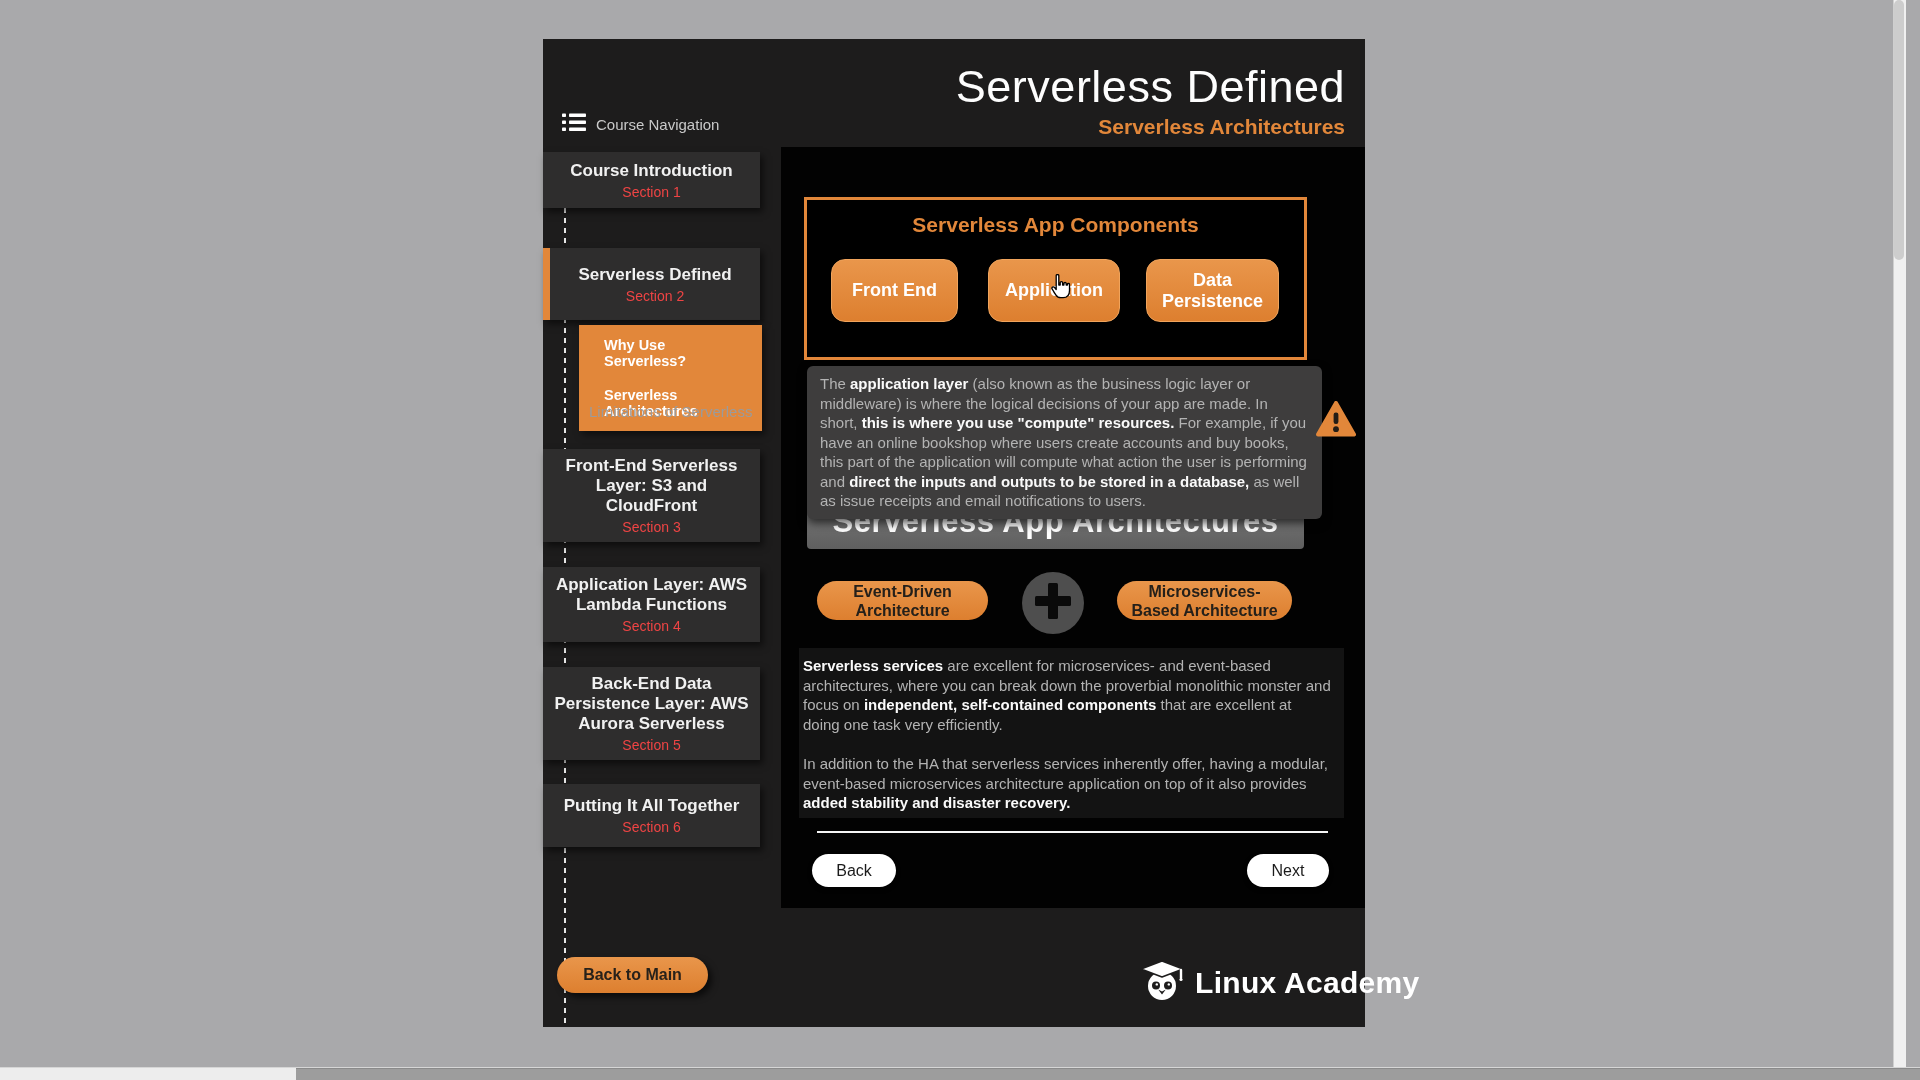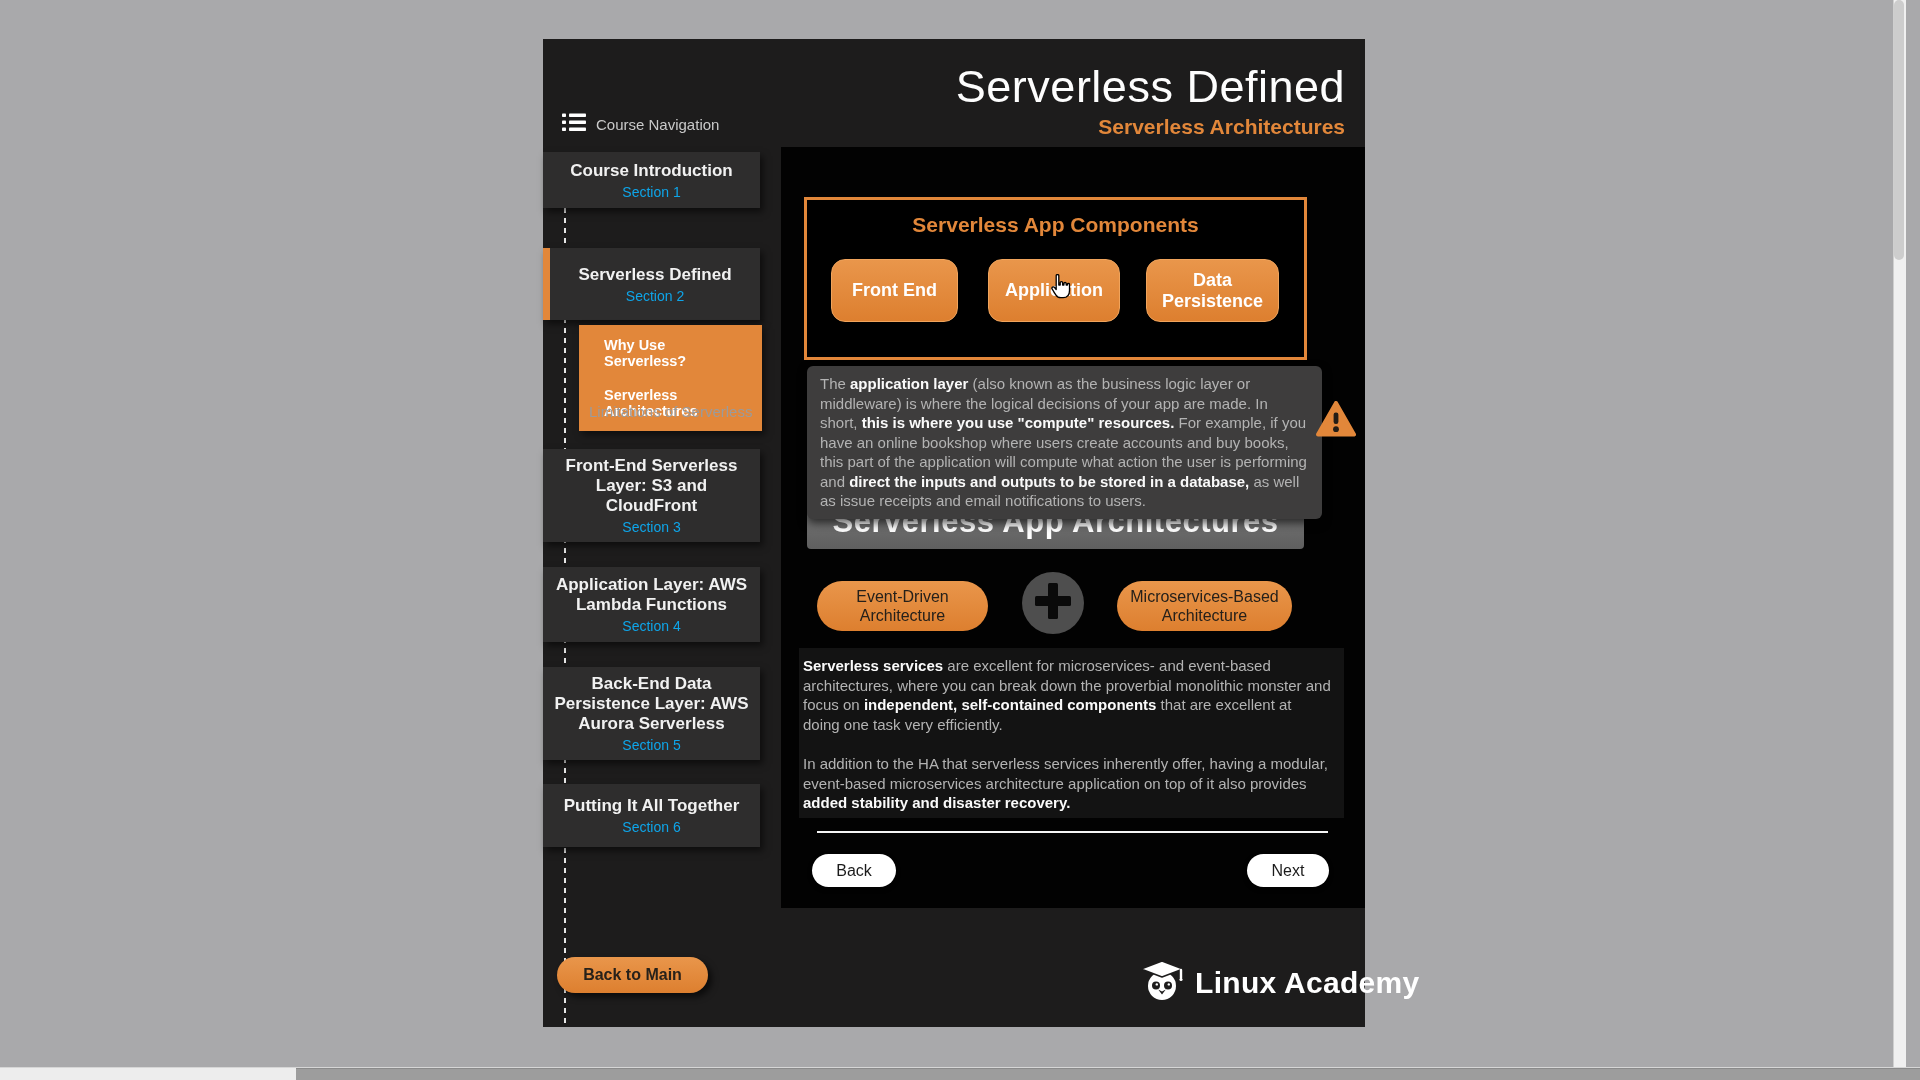--- a/index.html
+++ b/index.html
@@ -16,21 +16,21 @@
 
   
   .course-nav-row{left:562px;top:113px;display:flex;align-items:center;gap:10px;color:#c9c9c9;font-size:15px;z-index:3;}
 
   
   .dashed-line{left:564px;top:188px;width:2px;height:836px;background:repeating-linear-gradient(to bottom,#e6e6e6 0 5px,transparent 5px 10px);z-index:1;}
 
   
   .nav-card{left:543px;width:217px;background:#2e2d2d;box-shadow:3px 4px 7px rgba(0,0,0,.55);color:#f1f1f1;text-align:center;display:flex;flex-direction:column;justify-content:center;padding:6px 8px;box-sizing:border-box;z-index:2;}
   .nav-title{font-weight:bold;font-size:17px;line-height:20px;}
-  .nav-sub{font-size:14px;color:#0ea5e9;margin-top:3px;}
+  .nav-sub{font-size:14px;color:#ef4444;margin-top:3px;}
   .c1{top:152px;height:56px;}
   .c2{top:248px;height:72px;border-left:7px solid #e2873a;}
   .c3{top:449px;height:93px;}
   .c4{top:567px;height:75px;}
   .c5{top:667px;height:93px;}
   .c6{top:784px;height:63px;}
 
   
   .submenu{left:579px;top:325px;width:183px;background:#e2873a;box-shadow:3px 4px 7px rgba(0,0,0,.5);padding:3px 0;box-sizing:border-box;z-index:2;}
   .submenu-item{font-weight:bold;font-size:14.5px;color:#fff;text-align:left;padding:9px 25px;}
@@ -53,21 +53,21 @@
   
   .tooltip{left:807px;top:366px;width:515px;background:#3e3d3d;border-radius:6px;padding:8px 13px;box-sizing:border-box;color:#b3b3b3;font-size:15px;line-height:19.5px;box-shadow:0 4px 10px rgba(0,0,0,.65);z-index:10;}
   .rich-b{color:#fafafa;font-weight:bold;}
 
   .warn-icon{left:1316px;top:401px;z-index:11;}
 
   
   .arch-bar{left:807px;top:494px;width:497px;height:55px;background:linear-gradient(#7d7d7d,#5f5f5f);border-radius:4px;display:flex;align-items:center;justify-content:center;color:#fff;font-weight:bold;font-size:31px;letter-spacing:0.5px;z-index:5;}
 
   
-  .pill{height:50px;border-radius:25px;background:linear-gradient(#e9964b,#dd7f2f);color:#25201a;font-weight:normal;font-size:16px;line-height:19px;display:flex;align-items:center;justify-content:center;text-align:center;z-index:4;box-sizing:border-box;padding:0 10px;}
+  .pill{height:39px;border-radius:25px;background:linear-gradient(#e9964b,#dd7f2f);color:#25201a;font-weight:bold;font-size:16px;line-height:19px;display:flex;align-items:center;justify-content:center;text-align:center;z-index:4;box-sizing:border-box;padding:0 10px;}
   .pill-left{left:817px;top:581px;width:171px;}
   .pill-right{left:1117px;top:581px;width:175px;}
   .plus-circle{left:1022px;top:572px;width:62px;height:62px;border-radius:50%;background:#4e4e4e;display:flex;align-items:center;justify-content:center;z-index:4;}
 
   
   .desc-panel{left:799px;top:648px;width:545px;height:170px;background:#131313;padding:8px 12px 8px 4px;box-sizing:border-box;color:#b3b3b3;font-size:15px;line-height:19.7px;z-index:3;}
   .desc-panel p{margin:0;}
   .desc-panel p + p{margin-top:19px;}
 
   .divider{left:817px;top:831px;width:511px;height:2px;background:#f5f5f5;z-index:3;}

